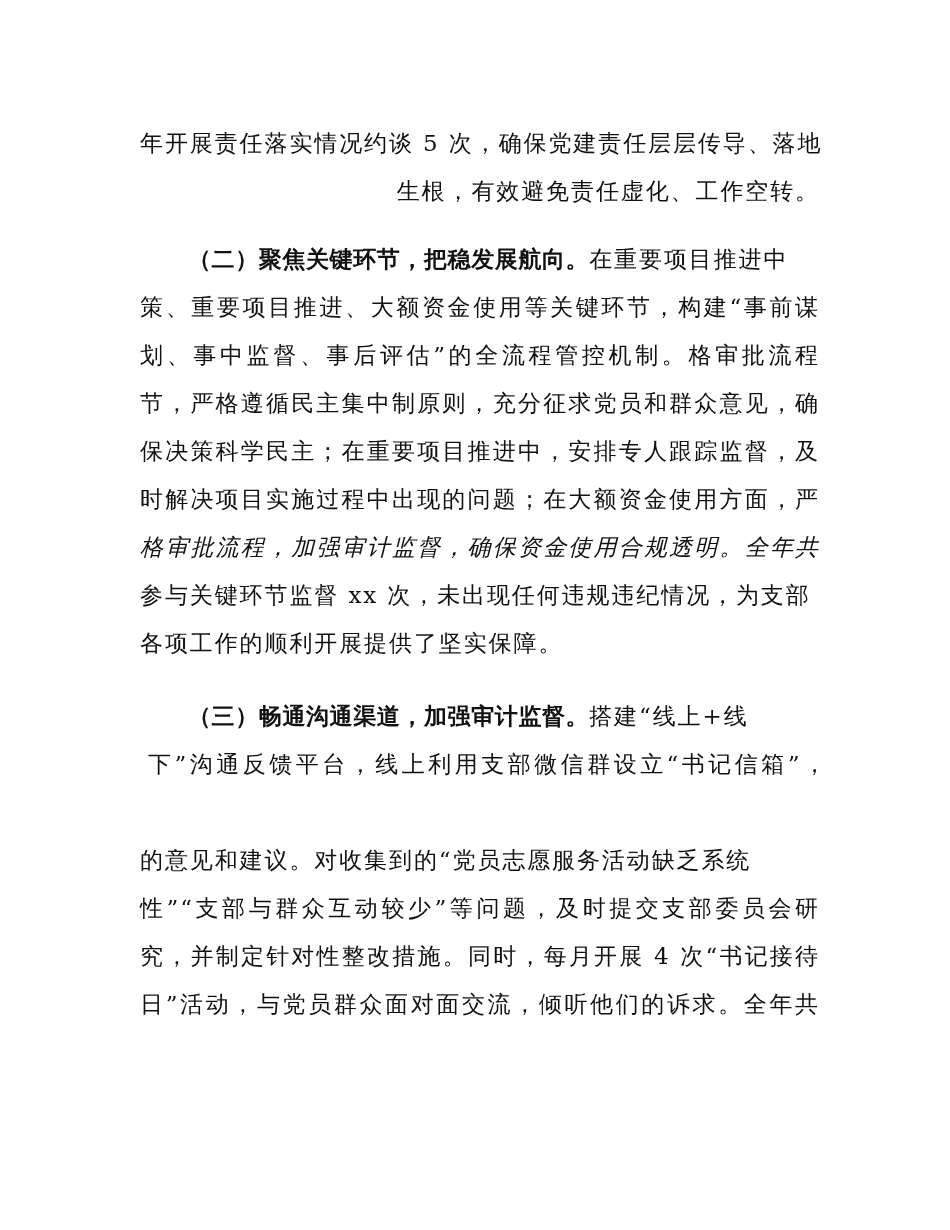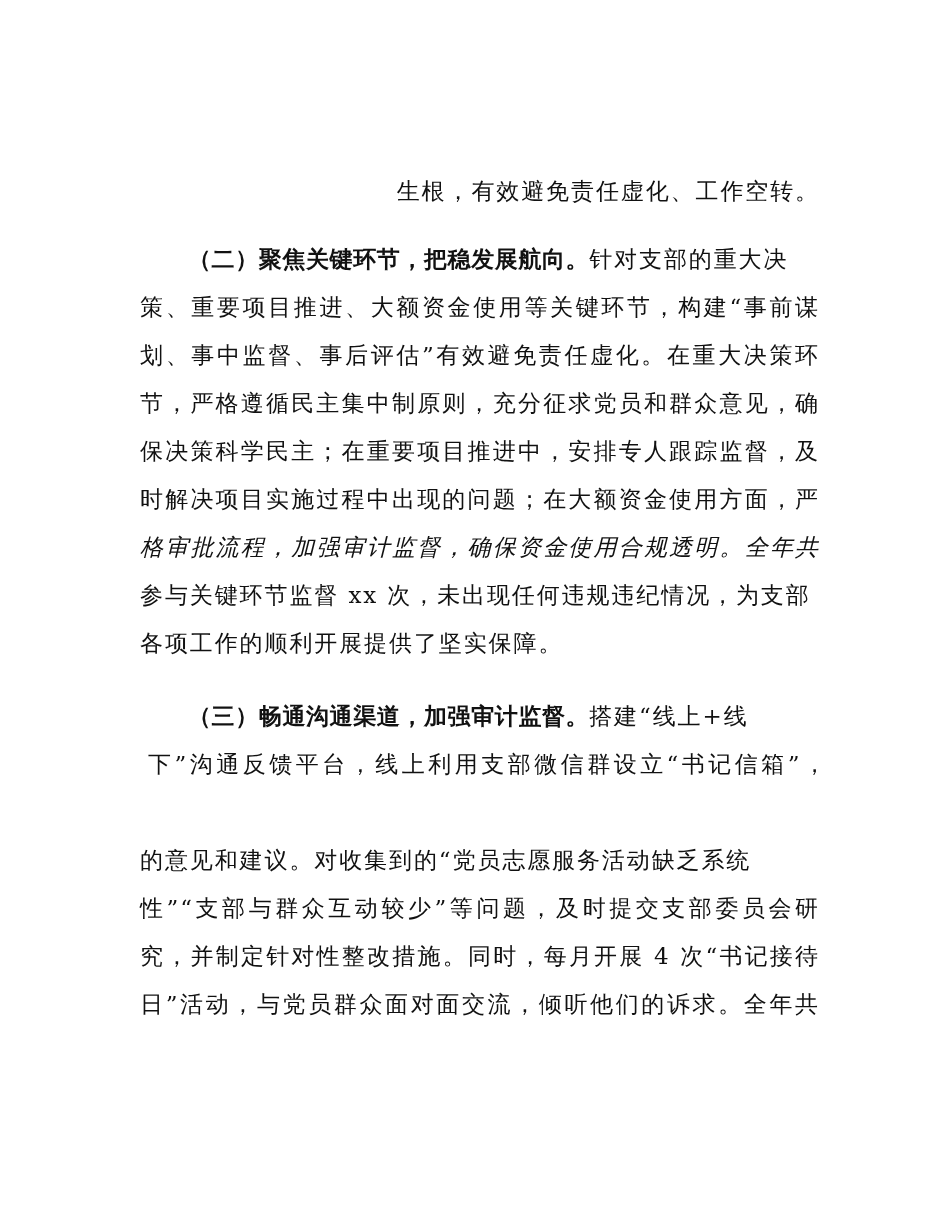--- a/index.html
+++ b/index.html
@@ -42,27 +42,28 @@
       font-family: "DejaVu Sans", "Liberation Sans", sans-serif;
       font-weight: bold;
       letter-spacing: 0.6px;
     }
   </style>
 </head>
 <body>
 
 <div class="page">
 
+  <div class="line justify" style="top:128px;">年开展责任落实情况约谈 5 次，确保党建责任层层传导、落地</div>
   <div class="line" style="top:176px;text-align:right;">生根，有效避免责任虚化、工作空转。</div>
 
   <div class="line indent" style="top:244px;">
-    <span class="heading">（二）聚焦关键环节，把稳发展航向。</span><span>针对支部的重大决</span>
+    <span class="heading">（二）聚焦关键环节，把稳发展航向。</span><span>在重要项目推进中</span>
   </div>
   <div class="line justify" style="top:292px;">策、重要项目推进、大额资金使用等关键环节，构建“事前谋</div>
-  <div class="line justify" style="top:340px;">划、事中监督、事后评估”有效避免责任虚化。在重大决策环</div>
+  <div class="line justify" style="top:340px;">划、事中监督、事后评估”的全流程管控机制。格审批流程</div>
   <div class="line justify" style="top:388px;">节，严格遵循民主集中制原则，充分征求党员和群众意见，确</div>
   <div class="line justify" style="top:436px;">保决策科学民主；在重要项目推进中，安排专人跟踪监督，及</div>
   <div class="line justify" style="top:484px;">时解决项目实施过程中出现的问题；在大额资金使用方面，严</div>
   <div class="line justify" style="top:532px;font-style:italic;">格审批流程，加强审计监督，确保资金使用合规透明。全年共</div>
   <div class="line" style="top:580px;">参与关键环节监督 xx 次，未出现任何违规违纪情况，为支部</div>
   <div class="line" style="top:628px;">各项工作的顺利开展提供了坚实保障。</div>
 
   <div class="line indent" style="top:701px;">
     <span class="heading">（三）畅通沟通渠道，加强审计监督。</span><span>搭建“线上+线</span>
   </div>

